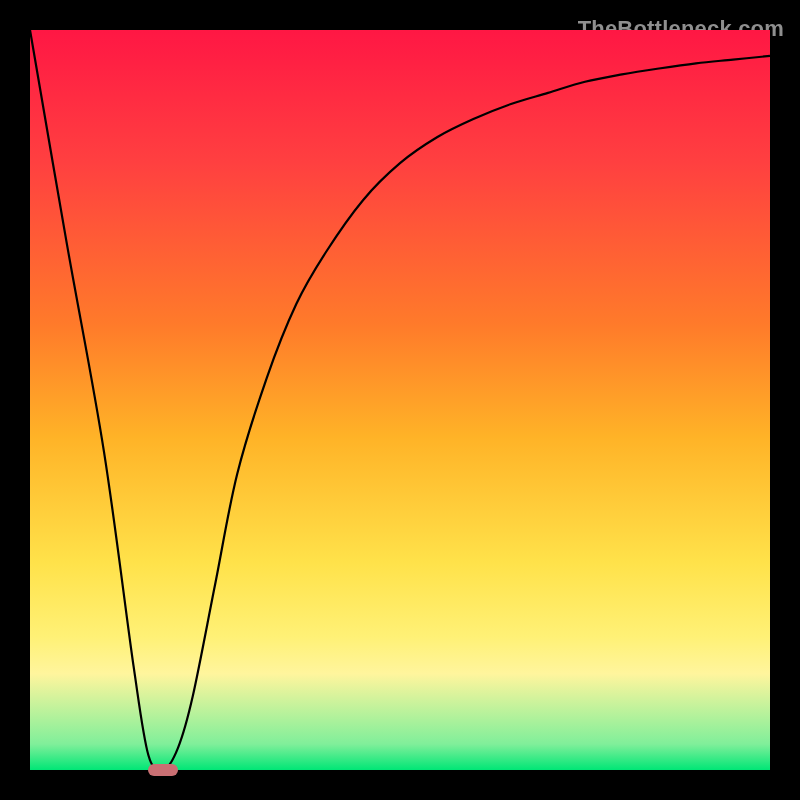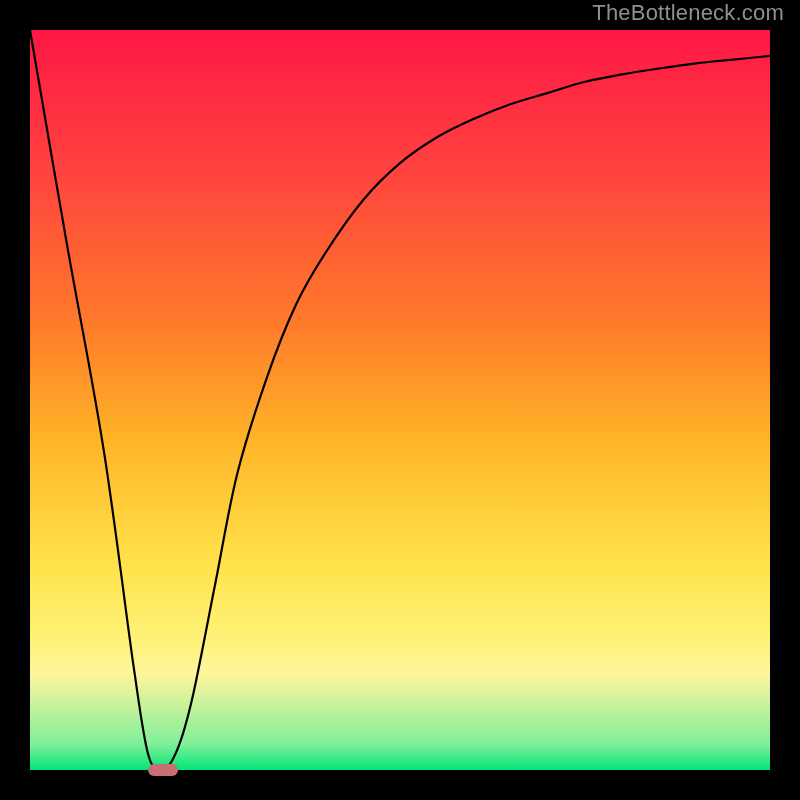--- a/index.html
+++ b/index.html
@@ -44,25 +44,25 @@
   .marker {
     position: absolute;
     width: 30px;
     height: 12px;
     border-radius: 6px;
     background: #c96f73;
     transform: translate(-50%, -50%);
   }
   .watermark {
     position: absolute;
-    top: 0;
+    top: 16px;
     right: 16px;
     color: #8f8f8f;
     font-size: 22px;
-    font-weight: 400;
+    font-weight: 700;
     letter-spacing: 0.2px;
   }
 </style>
 </head>
 <body>
 
 <div class="frame">
   <div class="watermark">TheBottleneck.com</div>
 
   <div class="plot-area">

